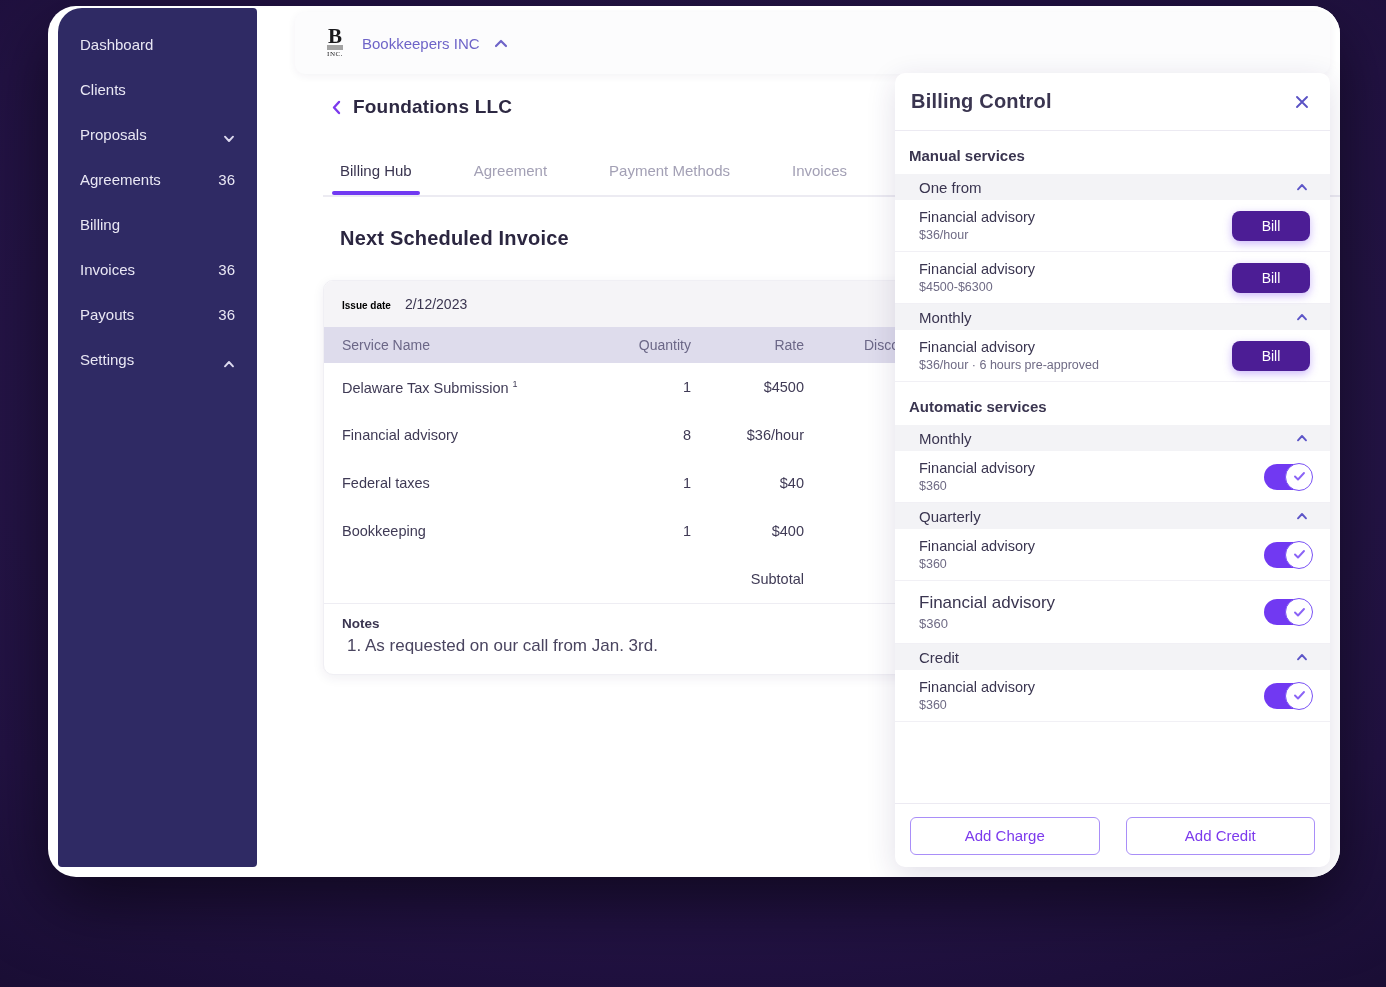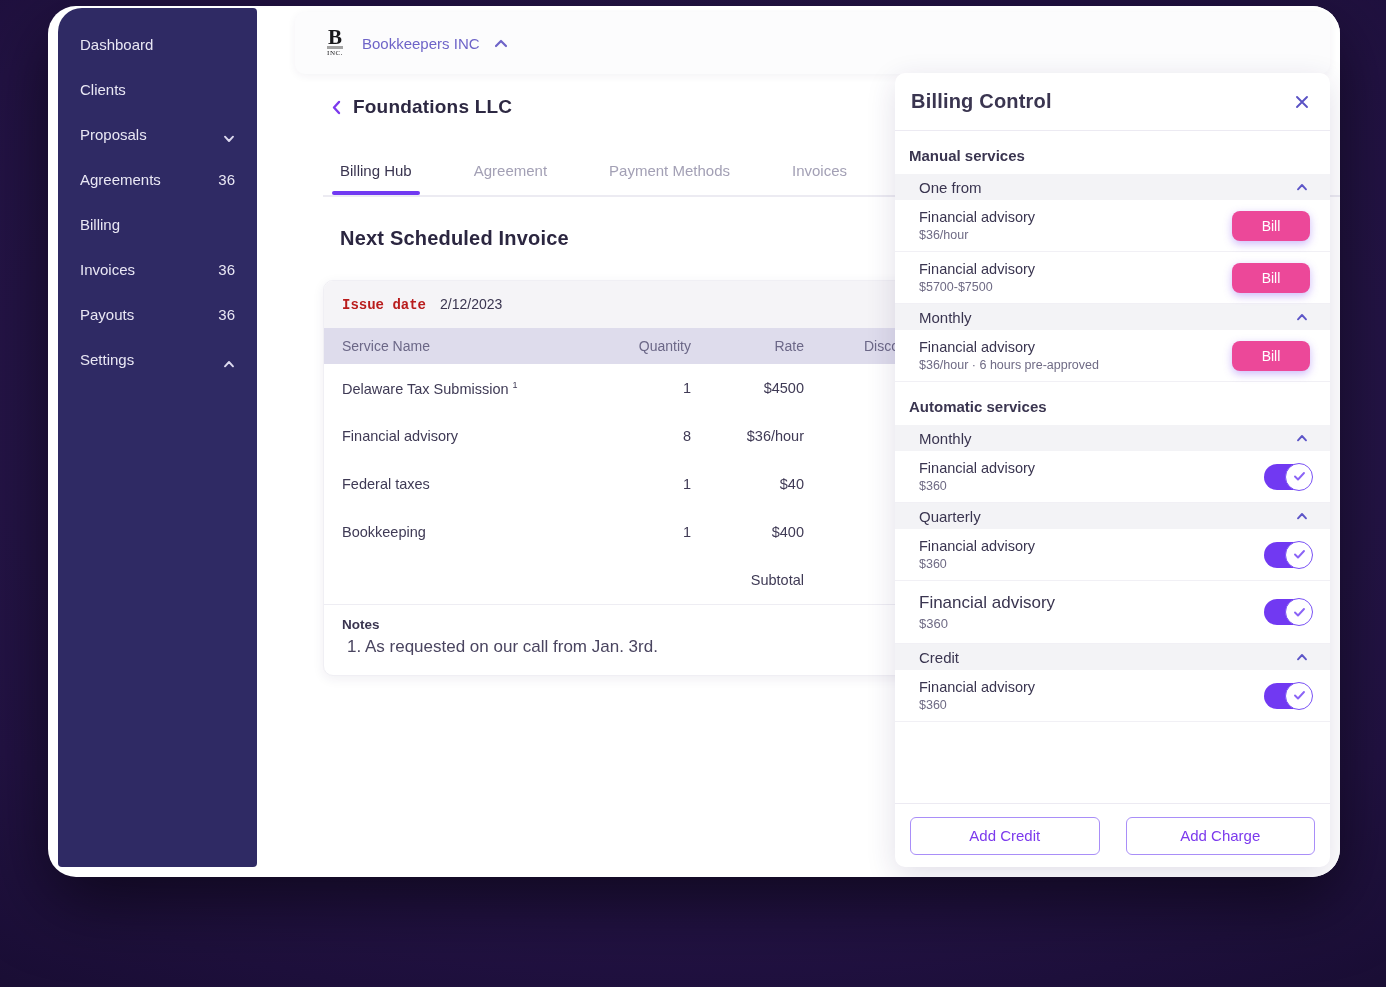--- a/index.html
+++ b/index.html
@@ -31,40 +31,40 @@
   .nav-chev { color:#dcd9ee; }
   
   .main { position:absolute; left:247px; top:0; right:0; bottom:0; background:#ffffff; }
   .topbar {
     margin:6px 10px 0 0; height:62px; width:1035px; background:#fcfcfd;
     border-radius:10px; box-shadow:0 2px 8px rgba(45,35,90,.06);
     display:flex; align-items:center; padding-left:25px; gap:12px;
   }
   .biz-logo { width:30px; height:34px; display:flex; flex-direction:column; align-items:center; justify-content:center; }
   .biz-b { font-family:"Liberation Serif","DejaVu Serif",serif; font-weight:bold; font-size:21px; color:#19191c; line-height:.85; }
-  .biz-inc { font-family:"Liberation Serif","DejaVu Serif",serif; font-size:7px; letter-spacing:.5px; color:#19191c; border-top:3px solid #a3a3a3; }
+  .biz-inc { font-family:"Liberation Serif","DejaVu Serif",serif; font-size:7px; letter-spacing:.5px; color:#19191c; border-top:5px solid #a3a3a3; }
   .biz-name { font-size:15px; font-weight:500; color:#6e64c8; }
   .biz-chev { color:#6e64c8; margin-left:2px; }
   .content { padding-left:28px; }
   .client-row { margin:22px 0 0 9px; display:flex; align-items:center; gap:12px; }
   .back-chev { color:#7c3aed; display:flex; cursor:pointer; }
   .client-name { font-size:19px; font-weight:bold; color:#2d2842; letter-spacing:.2px; }
   .tabs { margin:44px 0 0 17px; display:flex; gap:62px; position:relative; }
   .tab { font-size:15px; color:#a3a0b5; padding-bottom:16px; position:relative; cursor:pointer; white-space:nowrap; }
   .tab.active { color:#3a3550; font-weight:500; }
   .tab.active::after { content:""; position:absolute; left:-8px; right:-8px; bottom:0; height:4px; border-radius:3px; background:#7139f2; }
   .tab-divider { height:2px; background:#ecebf2; margin-top:0; }
   .h2 { margin:30px 0 0 17px; font-size:20px; font-weight:bold; color:#2b2640; letter-spacing:.2px; }
   
   .card {
     margin-top:30px; width:700px; background:#ffffff; border-radius:10px;
     border:1px solid #f0eff4; box-shadow:0 3px 12px rgba(45,35,90,.07); overflow:hidden; position:relative; z-index:1;
   }
   .issue-row { background:#f5f4f7; padding:15px 18px; display:flex; gap:14px; align-items:baseline; }
-  .issue-label { font-size:14px; font-weight:bold; color:#b91c1c;font-family:Liberation Mono, monospace; }
+  .issue-label { font-size:10px; font-weight:bold; color:#000000; }
   .issue-date { font-size:14px; color:#3a3550; }
   .thead { background:#dedcec; display:flex; align-items:center; height:36px; font-size:14px; color:#6b6787; }
   .trow { display:flex; align-items:center; height:48px; font-size:14.5px; color:#3f3a55; }
   .cell-name { flex:0 0 247px; padding-left:18px; }
   .cell-qty { flex:0 0 120px; text-align:right; }
   .cell-rate { flex:0 0 113px; text-align:right; }
   .cell-disc { flex:1; padding-left:60px; }
   .trow sup { font-size:9px; }
   .sub-row { display:flex; align-items:center; height:48px; font-size:14.5px; color:#3f3a55; }
   .notes-block { border-top:1px solid #eeedf3; padding:12px 18px 18px; }
@@ -83,21 +83,21 @@
   .p-group-label { padding:16px 14px 10px; font-size:15px; font-weight:bold; color:#3a3550; }
   .p-bar { background:#f3f3f6; height:26px; display:flex; align-items:center; padding:0 22px 0 24px; font-size:15px; color:#3a3550; cursor:pointer; }
   .bar-chev { margin-left:auto; color:#5d55c8; }
   .p-row { display:flex; align-items:center; padding:9px 20px 9px 24px; border-bottom:1px solid #f1f0f5; min-height:51px; }
   .p-name { font-size:14.5px; color:#3a3550; }
   .p-detail { margin-top:3px; font-size:12.5px; color:#6f6b85; }
   .p-row.lg { padding:12px 20px 12px 24px; }
   .p-row.lg .p-name { font-size:17px; }
   .p-row.lg .p-detail { font-size:13px; }
   .p-action { margin-left:auto; display:flex; align-items:center; }
-  .bill-btn { width:78px; height:30px; background:#ec4899; color:#ffffff; border:none; border-radius:8px; font-size:14px; font-family:inherit; cursor:pointer; box-shadow:0 3px 8px rgba(113,57,242,.35); }
+  .bill-btn { width:78px; height:30px; background:#4c1d95; color:#ffffff; border:none; border-radius:8px; font-size:14px; font-family:inherit; cursor:pointer; box-shadow:0 3px 8px rgba(113,57,242,.35); }
   .toggle { position:relative; width:46px; height:26px; background:#7139f2; border-radius:13px; display:inline-block; cursor:pointer; }
   .knob { position:absolute; right:-3px; top:-1px; width:28px; height:28px; background:#ffffff; border:1.5px solid #7a52f5; border-radius:50%; display:flex; align-items:center; justify-content:center; color:#8a63f6; }
   .panel-footer { position:absolute; left:0; right:0; bottom:0; height:64px; border-top:1px solid #eceaf2; display:flex; align-items:center; padding:0 15px; gap:26px; }
   .outline-btn { flex:1; height:38px; background:#ffffff; border:1px solid #a98ef8; border-radius:6px; color:#7c3aed; font-size:15px; font-family:inherit; cursor:pointer; }
 </style>
 </head>
 <body>
 
 <div class="window">
 
@@ -275,21 +275,21 @@
           <div class="p-name">Financial advisory</div>
           <div class="p-detail">$36/hour</div>
         </div>
         <div class="p-action">
           <button class="bill-btn">Bill</button>
         </div>
       </div>
       <div class="p-row ">
         <div class="p-info">
           <div class="p-name">Financial advisory</div>
-          <div class="p-detail">$5700-$7500</div>
+          <div class="p-detail">$4500-$6300</div>
         </div>
         <div class="p-action">
           <button class="bill-btn">Bill</button>
         </div>
       </div>
     <div class="p-bar">
       <span>Monthly</span>
       <svg class="bar-chev" width="12" height="8" viewBox="0 0 12 8">
               <polyline points="2,6.3 6,2 10,6.3" fill="none" stroke="currentColor" stroke-width="1.9" stroke-linecap="round" stroke-linejoin="round"></polyline>
             </svg>
@@ -384,18 +384,18 @@
                   <svg width="13" height="11" viewBox="0 0 13 11">
                     <polyline points="2,5.5 5,8.5 11,2" fill="none" stroke="currentColor" stroke-width="1.9" stroke-linecap="round" stroke-linejoin="round"></polyline>
                   </svg>
                 </span>
               </span>
         </div>
       </div>
         </div>
     </div>
     <div class="panel-footer">
+      <button class="outline-btn">Add Charge</button>
       <button class="outline-btn">Add Credit</button>
-      <button class="outline-btn">Add Charge</button>
     </div>
   </div>
 
 </div>
 
 </body></html>

